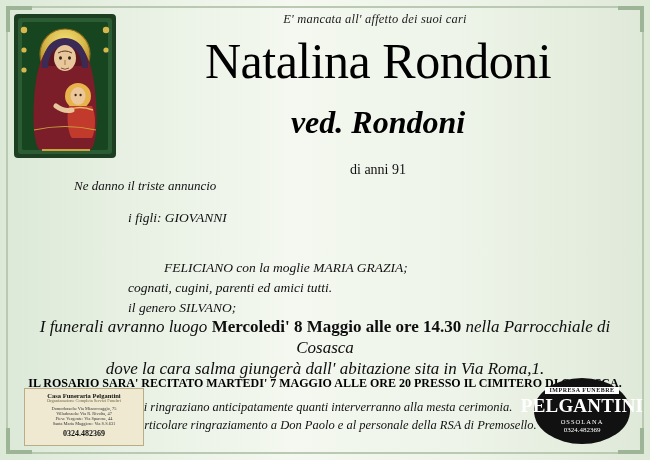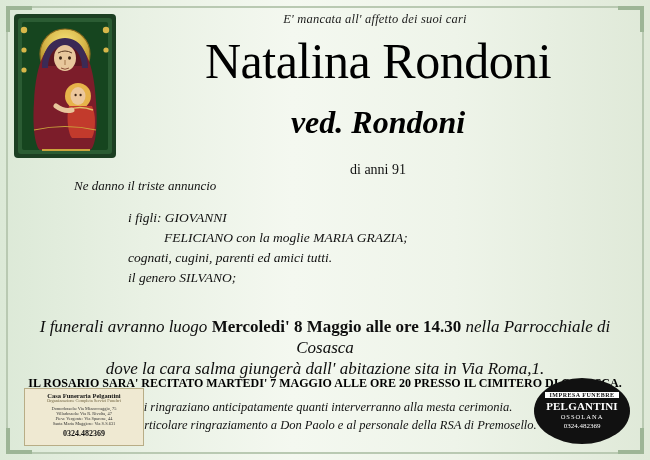--- a/index.html
+++ b/index.html
@@ -117,21 +117,21 @@
   .family {
     position: absolute;
     left: 128px;
     top: 208px;
     font-style: italic;
     font-size: 13.5px;
     line-height: 20px;
     color: #111;
   }
   .family div { white-space: pre; }
-  .indent-1 { padding-left: 36px; }
+  .indent-1 { padding-left: 36px; margin-top: 30px; }
 
   .funeral {
     position: absolute;
     left: 20px;
     right: 20px;
     top: 316px;
     text-align: center;
     font-size: 17px;
     font-style: italic;
     line-height: 21px;
@@ -226,21 +226,21 @@
   .logo-oval .lo-top {
     font-size: 6px;
     letter-spacing: 0.5px;
     background: #fff;
     color: #111;
     font-weight: bold;
     padding: 0 4px;
     margin-bottom: 2px;
   }
   .logo-oval .lo-name {
-    font-size: 11px;
+    font-size: 19px;
     font-weight: bold;
     letter-spacing: 0.2px;
   }
   .logo-oval .lo-city {
     font-size: 6.5px;
     letter-spacing: 1px;
     margin-top: 1px;
   }
   .logo-oval .lo-phone {
     font-size: 7px;

